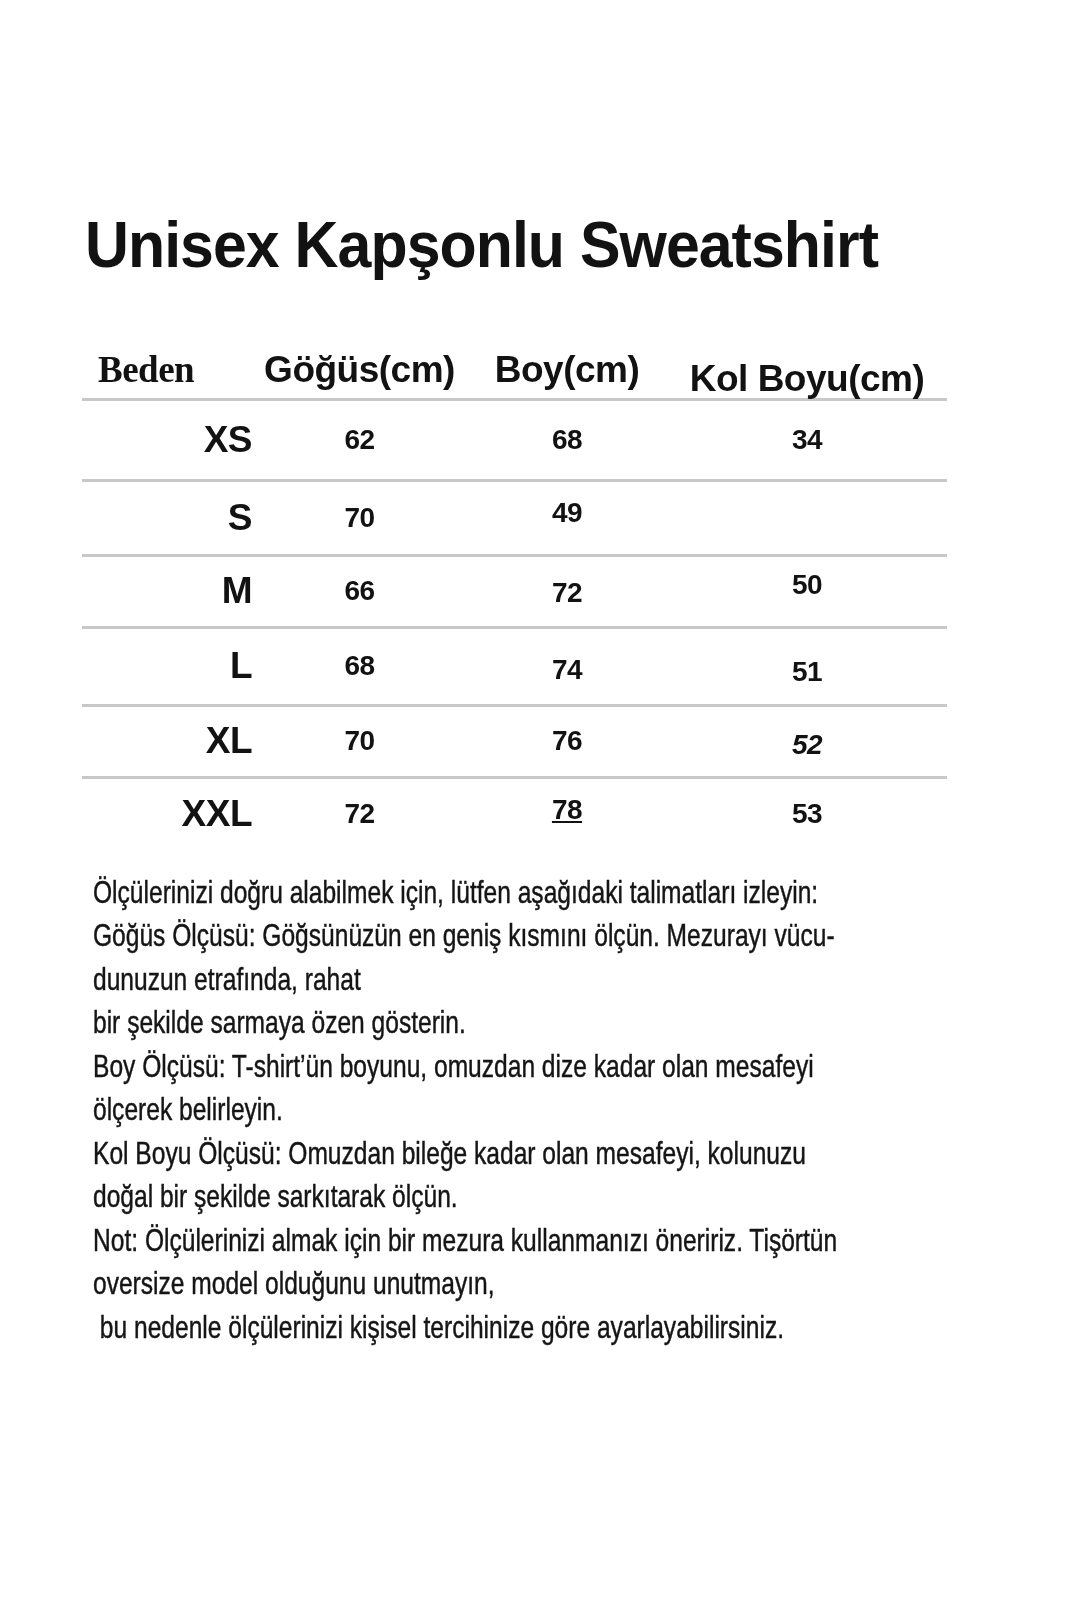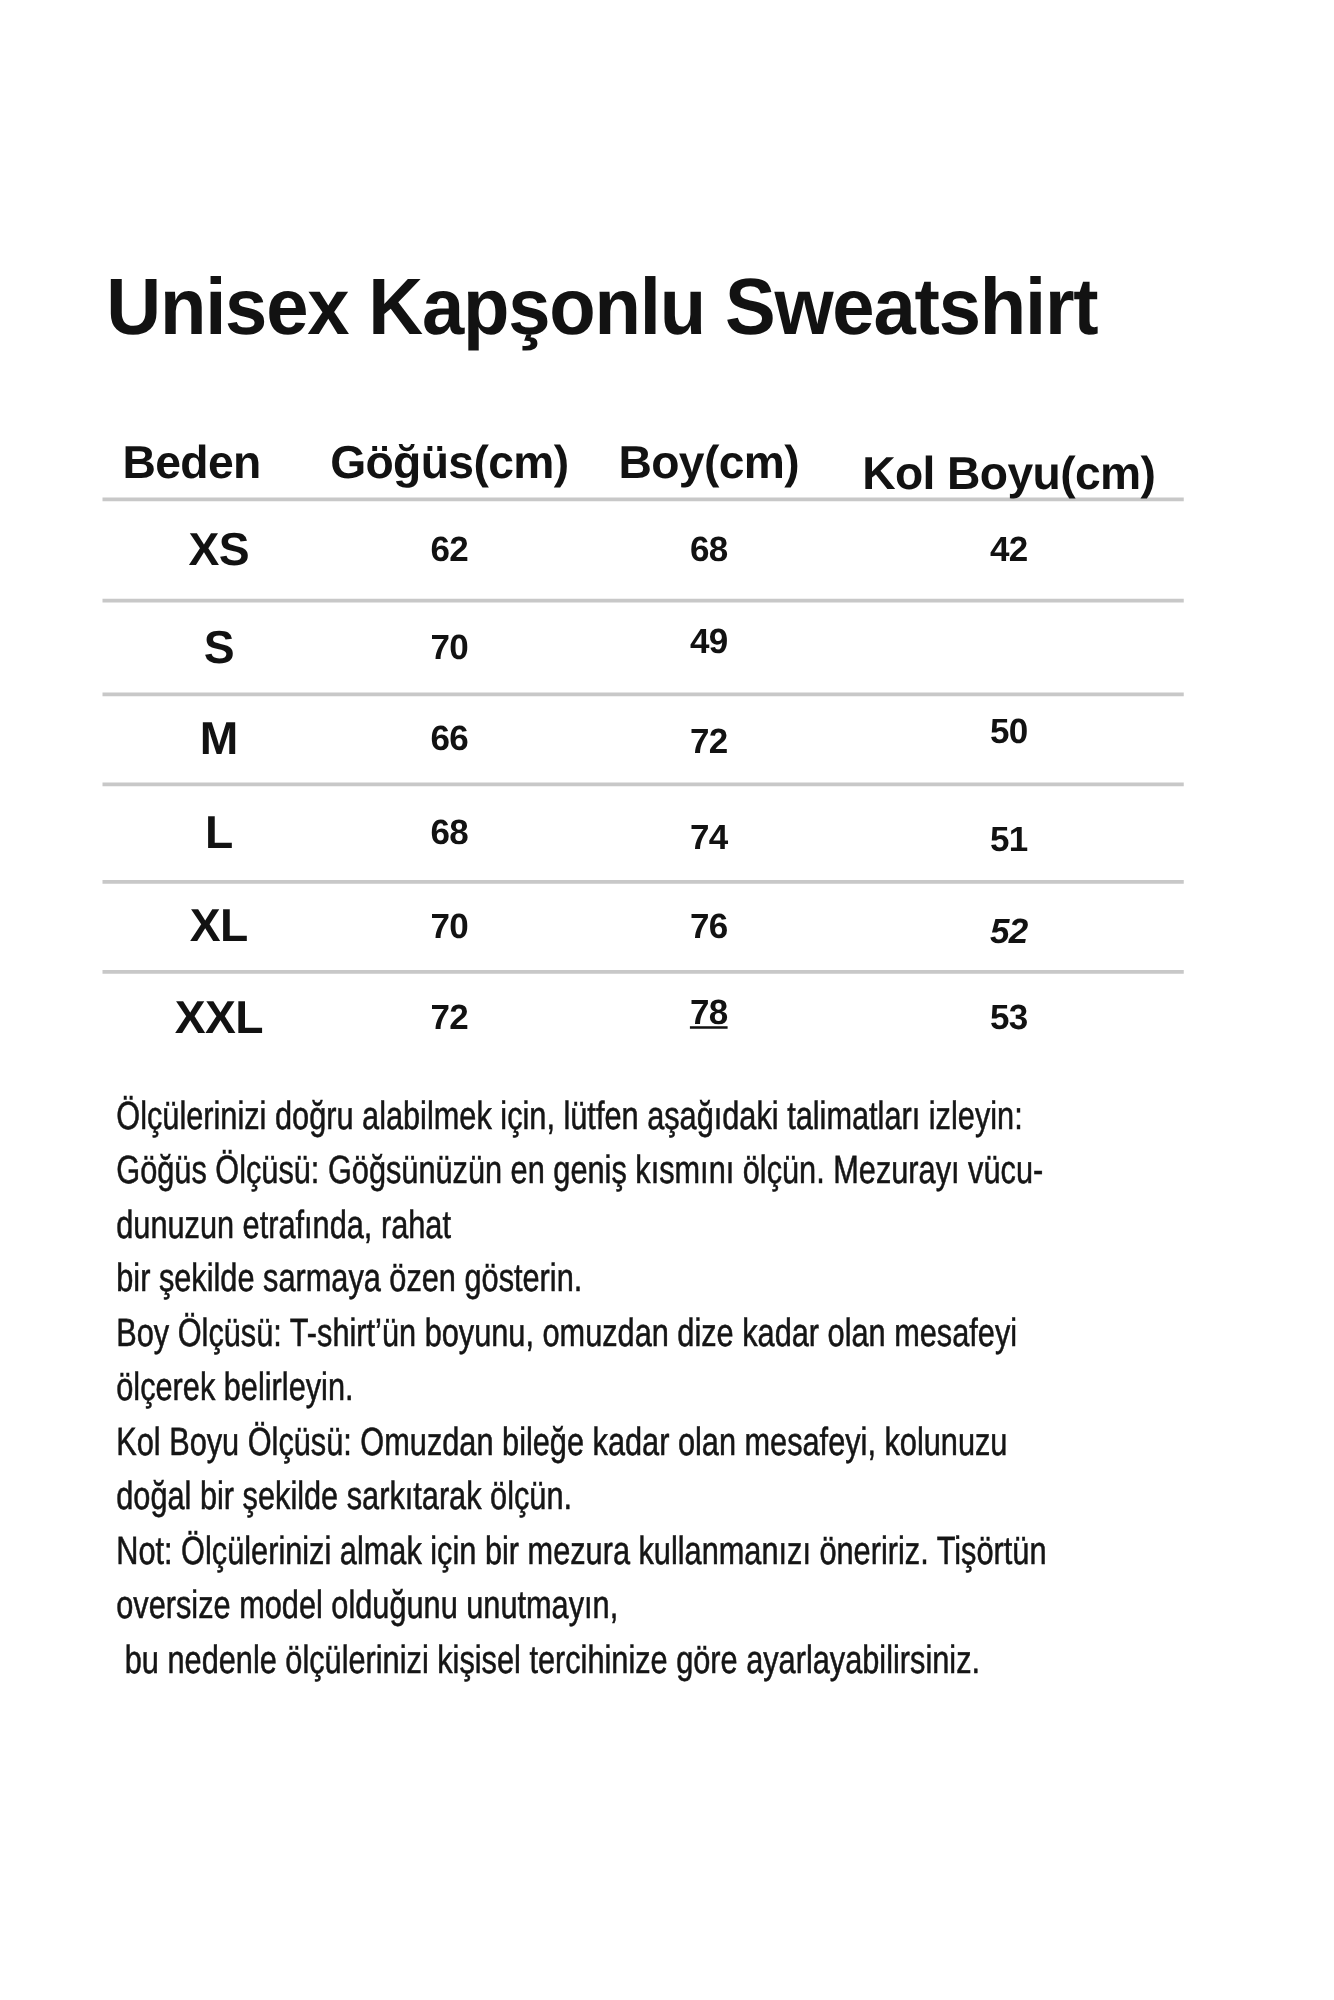--- a/index.html
+++ b/index.html
@@ -57,41 +57,41 @@
     padding-bottom: 7px;
     box-sizing: border-box;
   }
   .th {
     font-size: 37px;
     font-weight: 700;
     text-align: center;
     letter-spacing: -0.5px;
     white-space: nowrap;
   }
-  .th.first { text-align: left; padding-left: 16px; }
+  .th.first { text-align: left; padding-left: 16px; font-family: Liberation Serif, serif; }
   .th.kol { transform: translateY(9px); }
   .trow {
     align-items: center;
     border-bottom: 3px solid #c8c8c8;
     box-sizing: border-box;
   }
   .trow:last-child { border-bottom: none; }
   .trow:nth-child(1) { height: 81px; }
   .trow:nth-child(2) { height: 75px; }
   .trow:nth-child(3) { height: 72px; }
   .trow:nth-child(4) { height: 78px; }
   .trow:nth-child(5) { height: 72px; }
   .trow:nth-child(6) { height: 70px; }
   .cell {
     font-size: 28px;
     font-weight: 700;
     text-align: center;
     letter-spacing: -0.5px;
   }
-  .cell.size { text-align: center; padding-left: 16px; font-size: 37px; }
+  .cell.size { text-align: right; padding-left: 16px; font-size: 37px; }
   
   .trow:nth-child(2) .cell.kol { transform: translateY(-5px); }
   .trow:nth-child(3) .cell.kol { transform: translateY(-6px); }
   .trow:nth-child(3) .cell.boy { transform: translateY(2px); }
   .trow:nth-child(4) .cell.boy { transform: translateY(4px); }
   .trow:nth-child(4) .cell.kol { transform: translateY(6px); }
   .trow:nth-child(5) .cell.kol { transform: translateY(4px); font-style: italic; }
   .trow:nth-child(6) .cell.boy { transform: translateY(-4px); text-decoration: underline; }
 
   
@@ -124,21 +124,21 @@
       <div class="th first">Beden</div>
       <div class="th">Göğüs(cm)</div>
       <div class="th">Boy(cm)</div>
       <div class="th kol">Kol Boyu(cm)</div>
     </div>
     <div class="tbody">
   <div class="trow">
     <div class="cell size">XS</div>
     <div class="cell gogus">62</div>
     <div class="cell boy">68</div>
-    <div class="cell kol">42</div>
+    <div class="cell kol">34</div>
   </div>
 
   <div class="trow">
     <div class="cell size">S</div>
     <div class="cell boy">70</div>
     <div class="cell kol">49</div>
   </div>
 
   <div class="trow">
     <div class="cell size">M</div>

